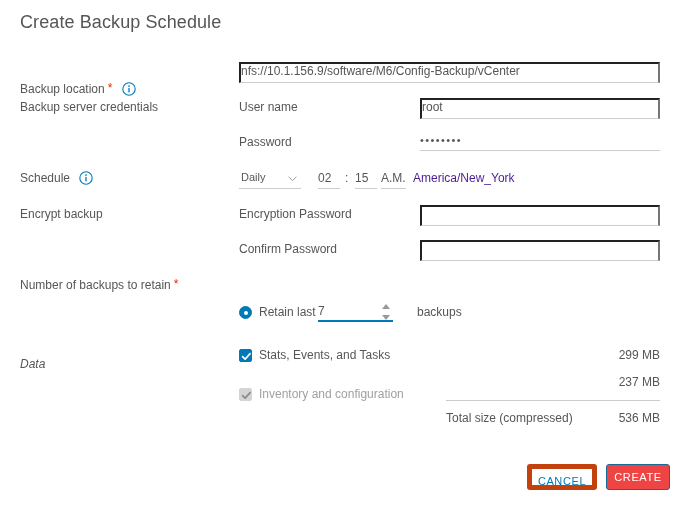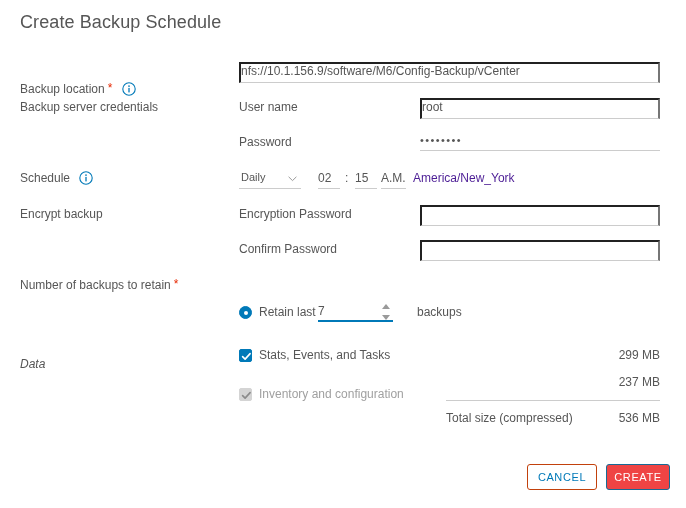--- a/index.html
+++ b/index.html
@@ -234,21 +234,21 @@
     height: 26px;
     line-height: 24px;
     text-align: center;
     font-size: 11px;
     letter-spacing: 0.6px;
     border-radius: 3px;
     cursor: pointer;
     font-family: "Liberation Sans", sans-serif;
   }
   .btn-secondary {
-    border: 1px solid #c2410c;
+    border: 5px solid #c2410c;
     color: #0079b8;
     background: #ffffff;
   }
   .btn-primary {
     border: 1px solid #176a95;
     color: #ffffff;
     background: #ef4444;
   }
 </style>
 </head>

